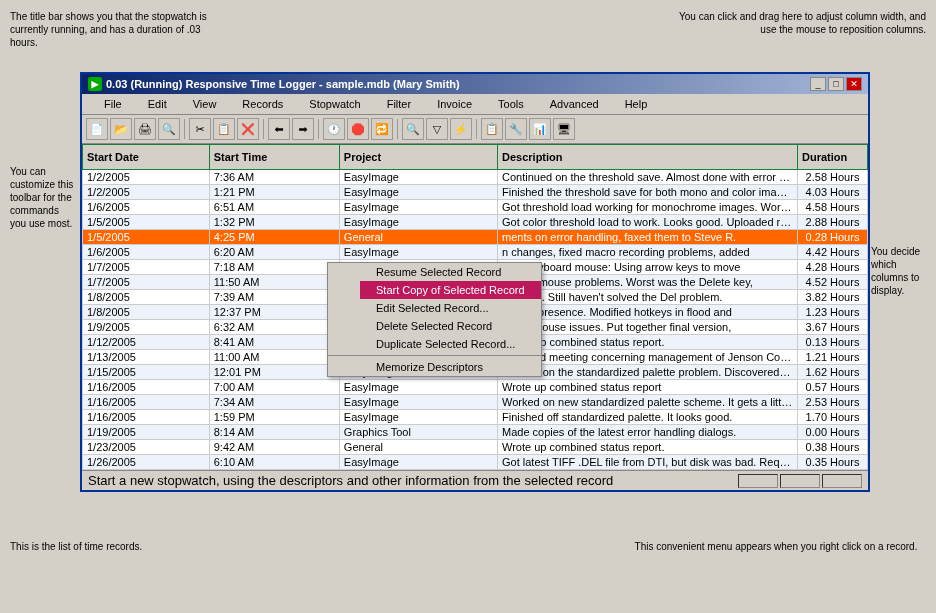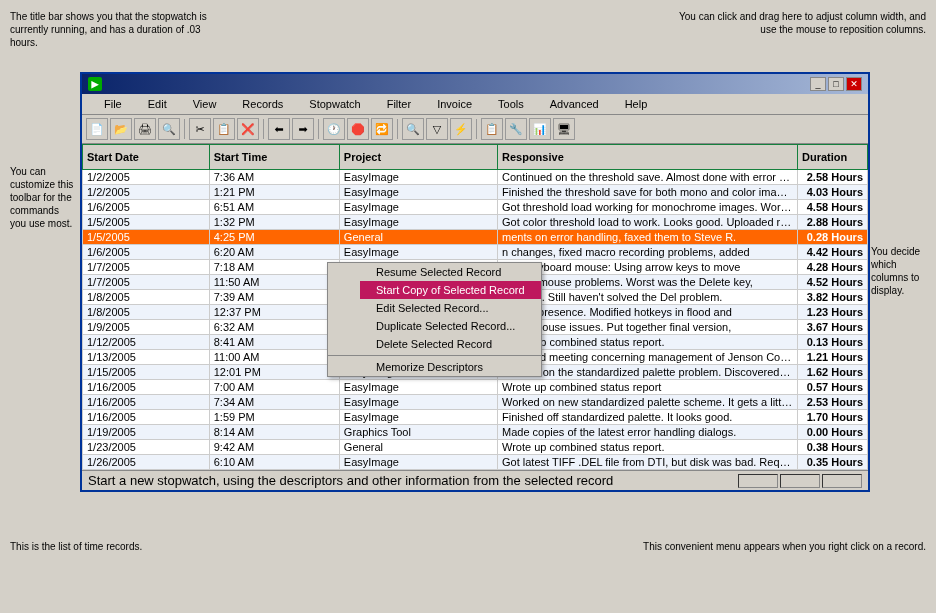--- a/index.html
+++ b/index.html
@@ -160,23 +160,22 @@
 
     .data-table tr:nth-child(even) td { background: #eef3fb; }
     .data-table tr:nth-child(odd) td { background: white; }
 
     .row-highlighted td {
       background: #ff6600 !important;
       color: white;
     }
 
     .col-duration {
-      text-align: right;
+      text-align: center;
       width: 70px;
-      font-weight: bold;
     }
 
     
     .context-menu {
       position: absolute;
       top: 118px;
       left: 245px;
       background: #d4d0c8;
       border: 1px solid #888;
       box-shadow: 2px 2px 4px rgba(0,0,0,0.3);
@@ -224,21 +223,21 @@
       width: 40px;
       height: 14px;
       background: #d4d0c8;
     }
 
     
     .ann1 { top: 10px; left: 10px; width: 220px; }
     .ann2 { top: 10px; right: 10px; width: 250px; text-align: right; }
     .ann3 { top: 165px; left: 10px; width: 65px; }
     .ann4 { top: 540px; left: 10px; width: 230px; }
-    .ann5 { top: 540px; right: 10px; width: 300px; text-align: right; }
+    .ann5 { top: 540px; right: 10px; width: 300px; text-align: center; }
     .ann-right { top: 245px; right: 5px; width: 60px; }
   </style>
 </head>
 <body>
 
 <div class="annotation ann1">
   <span>The title bar shows you that the stopwatch is currently running, and has a duration of .03 hours.</span>
 </div>
 
 <div class="annotation ann2">
@@ -259,20 +258,21 @@
 
 <div class="annotation ann-right">
   <span>You decide which columns to display.</span>
 </div>
 
 <div class="window">
 
   <div class="title-bar">
     <div class="title-bar-left">
       <span class="title-icon">▶</span>
+      <span>0.03 (Running) Responsive Time Logger - sample.mdb (Mary Smith)</span>
     </div>
     <div class="title-buttons">
       <button class="title-btn">_</button>
       <button class="title-btn">□</button>
       <button class="title-btn close">✕</button>
     </div>
   </div>
 
   <div class="menu-bar">
     <span class="menu-item">File</span>
@@ -314,21 +314,21 @@
     <button class="tb-btn">🖥</button>
   </div>
 
   <div class="table-area">
     <table class="data-table">
       <thead>
         <tr>
           <th>Start Date</th>
           <th>Start Time</th>
           <th>Project</th>
-          <th style="width:300px;">Responsive</th>
+          <th style="width:300px;">Description</th>
           <th class="col-duration">Duration</th>
         </tr>
       </thead>
       <tbody id="table-body">
       <tr>
             <td>1/2/2005</td>
             <td>7:36 AM</td>
             <td>EasyImage</td>
             <td>Continued on the threshold save. Almost done with error checking and dialog.</td>
             <td class="col-duration">2.58 Hours</td>
@@ -466,22 +466,22 @@
             <td>Got latest TIFF .DEL file from DTI, but disk was bad. Requested new file via BBS.</td>
             <td class="col-duration">0.35 Hours</td>
           </tr>
         </tbody>
     </table>
 
     <div class="context-menu">
       <div class="ctx-item">Resume Selected Record</div>
       <div class="ctx-item highlighted">Start Copy of Selected Record</div>
       <div class="ctx-item">Edit Selected Record...</div>
+      <div class="ctx-item">Delete Selected Record</div>
       <div class="ctx-item">Duplicate Selected Record...</div>
-      <div class="ctx-item">Delete Selected Record</div>
       <div class="ctx-sep"></div>
       <div class="ctx-item">Memorize Descriptors</div>
     </div>
   </div>
 
   <div class="status-bar">
     <span>Start a new stopwatch, using the descriptors and other information from the selected record</span>
     <div class="status-panels">
       <div class="status-panel"></div>
       <div class="status-panel"></div>

